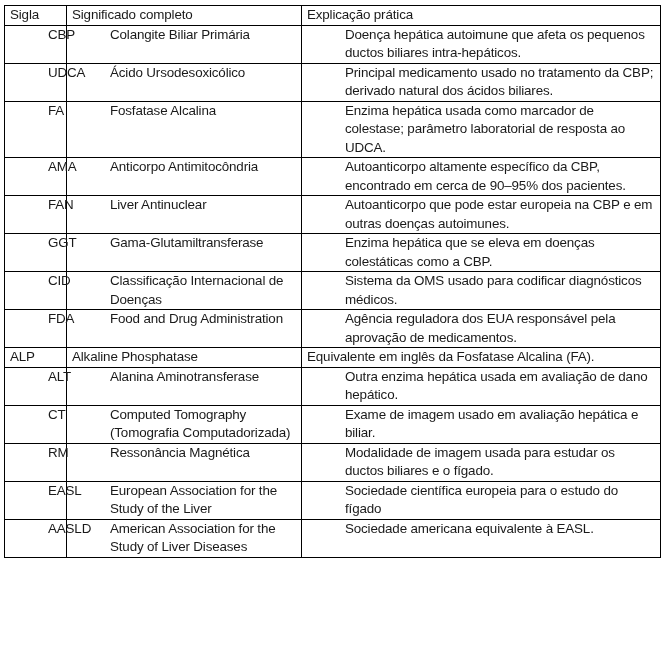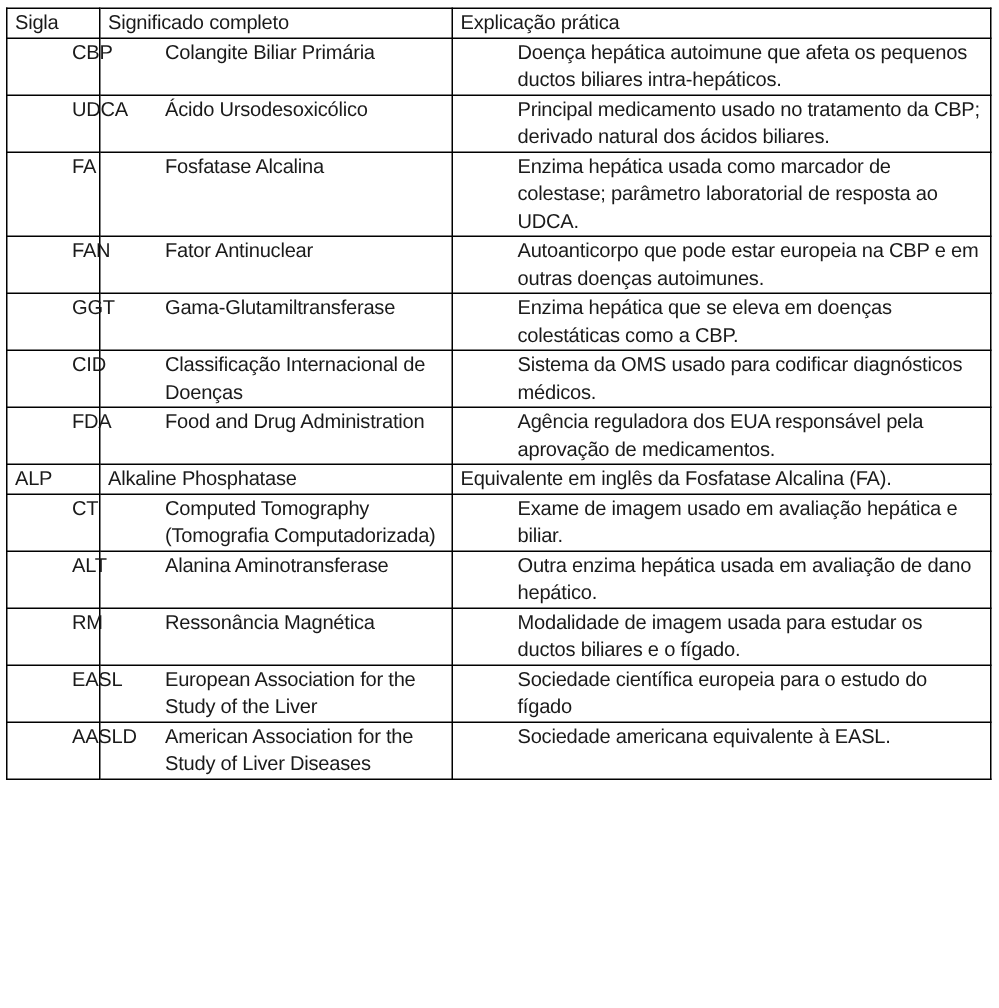--- a/index.html
+++ b/index.html
@@ -42,22 +42,27 @@
         <td>UDCA</td>
         <td>Ácido Ursodesoxicólico</td>
         <td>Principal medicamento usado no tratamento da CBP; derivado natural dos ácidos biliares.</td>
       </tr>
       <tr class="h2">
         <td>FA</td>
         <td>Fosfatase Alcalina</td>
         <td>Enzima hepática usada como marcador de colestase; parâmetro laboratorial de resposta ao UDCA.</td>
       </tr>
       <tr class="h2">
+        <td>AMA</td>
+        <td>Anticorpo Antimitocôndria</td>
+        <td>Autoanticorpo altamente específico da CBP, encontrado em cerca de 90–95% dos pacientes.</td>
+      </tr>
+      <tr class="h2">
         <td>FAN</td>
-        <td>Fator Antinuclear</td>
+        <td>Liver Antinuclear</td>
         <td>Autoanticorpo que pode estar europeia na CBP e em outras doenças autoimunes.</td>
       </tr>
       <tr class="h2">
         <td>GGT</td>
         <td>Gama-Glutamiltransferase</td>
         <td>Enzima hepática que se eleva em doenças colestáticas como a CBP.</td>
       </tr>
       <tr class="h2">
         <td>CID</td>
         <td>Classificação Internacional de Doenças</td>
@@ -67,28 +72,28 @@
         <td>FDA</td>
         <td>Food and Drug Administration</td>
         <td>Agência reguladora dos EUA responsável pela aprovação de medicamentos.</td>
       </tr>
       <tr class="h1">
         <td>ALP</td>
         <td>Alkaline Phosphatase</td>
         <td>Equivalente em inglês da Fosfatase Alcalina (FA).</td>
       </tr>
       <tr class="h2">
+        <td>ALT</td>
+        <td>Alanina Aminotransferase</td>
+        <td>Outra enzima hepática usada em avaliação de dano hepático.</td>
+      </tr>
+      <tr class="h2">
         <td>CT</td>
         <td>Computed Tomography (Tomografia Computadorizada)</td>
         <td>Exame de imagem usado em avaliação hepática e biliar.</td>
-      </tr>
-      <tr class="h2">
-        <td>ALT</td>
-        <td>Alanina Aminotransferase</td>
-        <td>Outra enzima hepática usada em avaliação de dano hepático.</td>
       </tr>
       <tr class="h2">
         <td>RM</td>
         <td>Ressonância Magnética</td>
         <td>Modalidade de imagem usada para estudar os ductos biliares e o fígado.</td>
       </tr>
       <tr class="h2">
         <td>EASL</td>
         <td>European Association for the Study of the Liver</td>
         <td>Sociedade científica europeia para o estudo do fígado</td>

